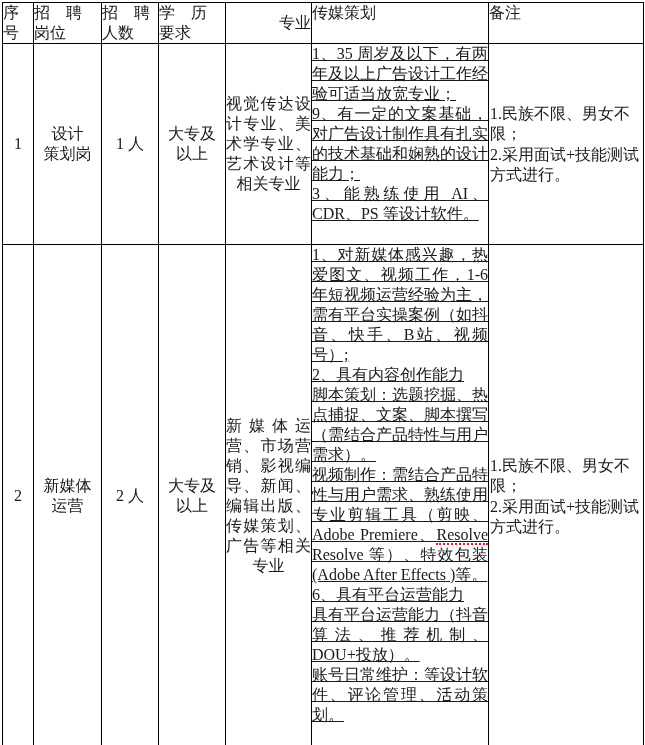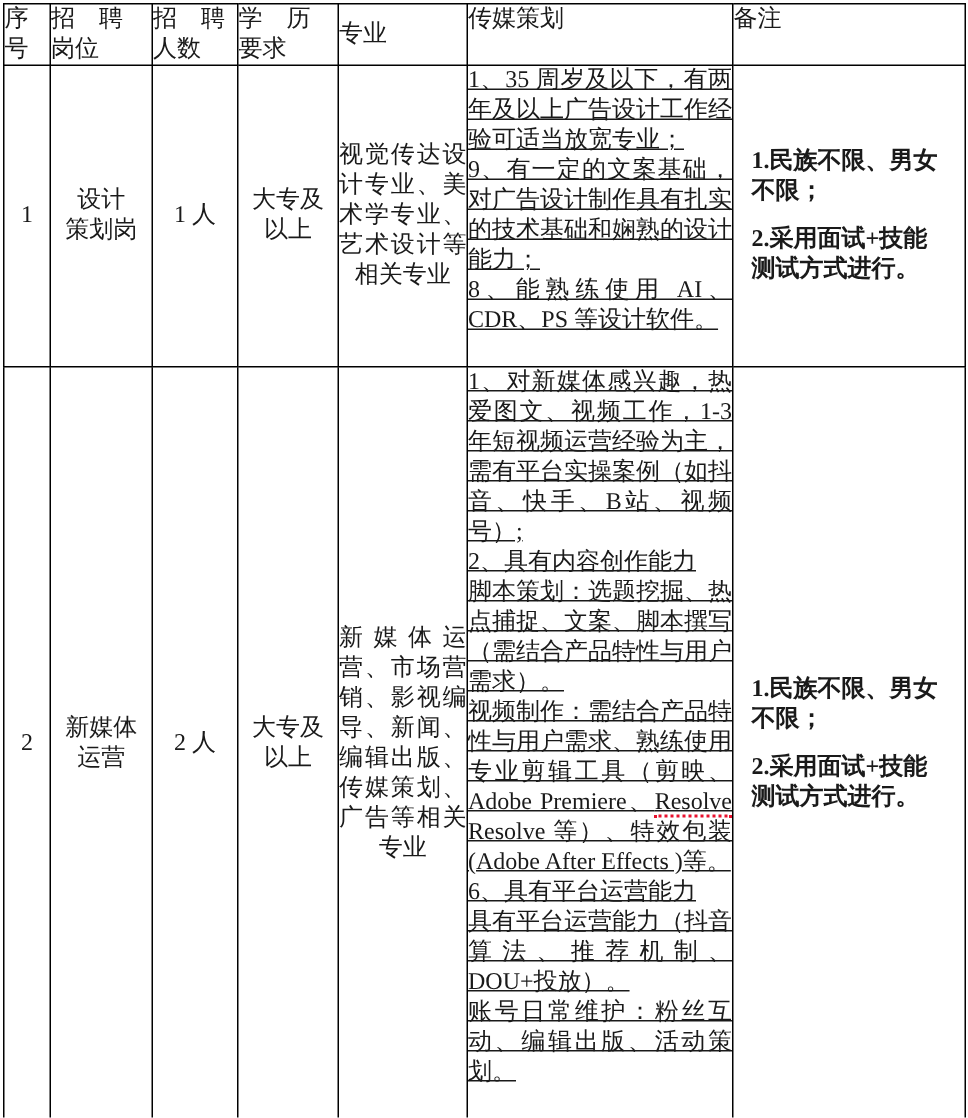--- a/index.html
+++ b/index.html
@@ -34,21 +34,21 @@
   td.hdr {
     vertical-align: top;
     text-align: left;
     padding: 1px 4px 0 5px;
     line-height: 17px;
     font-size: 15px;
     white-space: pre-line;
   }
   td.hdr-mid {
     vertical-align: middle;
-    text-align: left;
+    text-align: right;
     font-size: 15px;
   }
   
   td.mid {
     vertical-align: middle;
     text-align: center;
     white-space: pre-line;
   }
   td.major {
     vertical-align: middle;
@@ -66,23 +66,22 @@
     margin: 0;
     text-align: justify;
     text-justify: inter-character;
   }
   
   td.notes {
     vertical-align: middle;
     padding: 0 4px 0 5px;
   }
   td.notes p {
-    margin: 12px;
+    margin: 1px;
     text-align: left;
-    font-weight: bold;
   }
   .squiggle {
     border-bottom: 2px dotted #e8112d;
   }
   tr.r-header { height: 36px; }
   tr.r-one    { height: 201px; }
   tr.r-two    { height: 503px; }
 </style>
 </head>
 <body>
@@ -117,44 +116,44 @@
     <td class="mid">1</td>
     <td class="mid">设计
 策划岗</td>
     <td class="mid">1 人</td>
     <td class="mid">大专及
 以上</td>
     <td class="major">视觉传达设计专业、美术学专业、艺术设计等相关专业</td>
     <td class="req">
       <p>1、35 周岁及以下，有两年及以上广告设计工作经验可适当放宽专业；</p>
       <p>9、有一定的文案基础，对广告设计制作具有扎实的技术基础和娴熟的设计能力；</p>
-      <p>8、能熟练使用 AI、CDR、PS 等设计软件。</p>
+      <p>3、能熟练使用 AI、CDR、PS 等设计软件。</p>
     </td>
     <td class="notes">
       <p>1.民族不限、男女不限；</p>
       <p>2.采用面试+技能测试方式进行。</p>
     </td>
   </tr>
 
   <tr class="r-two">
     <td class="mid">2</td>
     <td class="mid">新媒体
 运营</td>
     <td class="mid">2 人</td>
     <td class="mid">大专及
 以上</td>
     <td class="major">新媒体运营、市场营销、影视编导、新闻、编辑出版、传媒策划、广告等相关专业</td>
     <td class="req">
-      <p>1、对新媒体感兴趣，热爱图文、视频工作，1-3 年短视频运营经验为主，需有平台实操案例（如抖音、快手、B站、视频号）;</p>
+      <p>1、对新媒体感兴趣，热爱图文、视频工作，1-6 年短视频运营经验为主，需有平台实操案例（如抖音、快手、B站、视频号）;</p>
       <p>2、具有内容创作能力</p>
       <p>脚本策划：选题挖掘、热点捕捉、文案、脚本撰写（需结合产品特性与用户需求）。</p>
       <p><span>视频制作：需结合产品特性与用户需求、熟练使用专业剪辑工具（剪映、Adobe Premiere、</span><span class="squiggle">Resolve</span><span> Resolve 等）、特效包装(Adobe After Effects )等。</span></p>
       <p>6、具有平台运营能力</p>
       <p>具有平台运营能力（抖音算法、推荐机制、DOU+投放）。</p>
-      <p>账号日常维护：粉丝互动、编辑出版、活动策划。</p>
+      <p>账号日常维护：等设计软件、评论管理、活动策划。</p>
     </td>
     <td class="notes">
       <p>1.民族不限、男女不限；</p>
       <p>2.采用面试+技能测试方式进行。</p>
     </td>
   </tr>
 </tbody>
   </table>
 
 </body></html>

